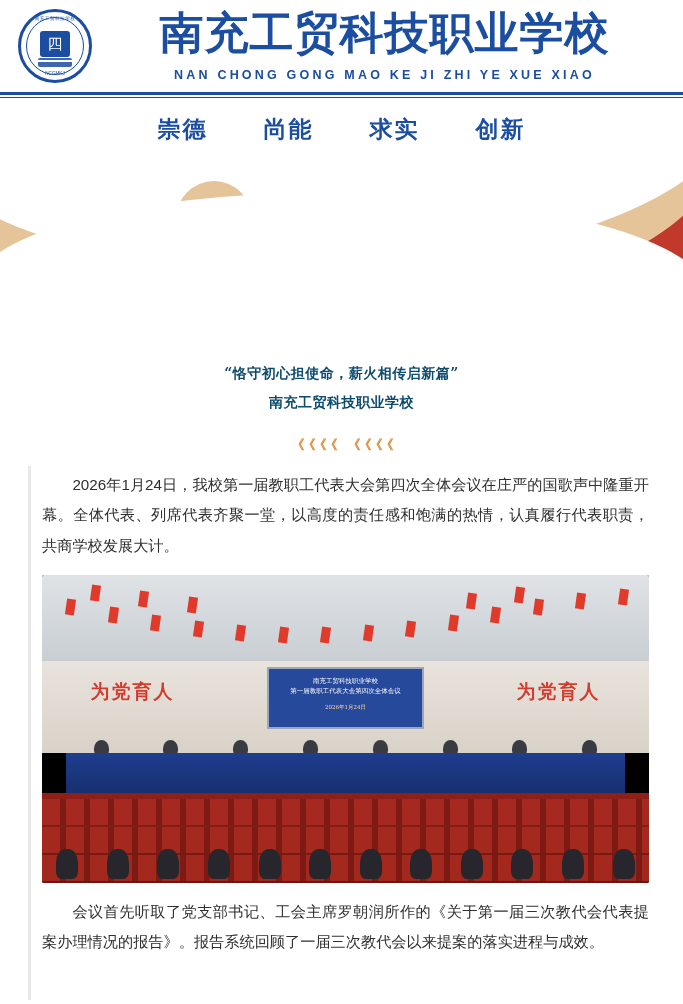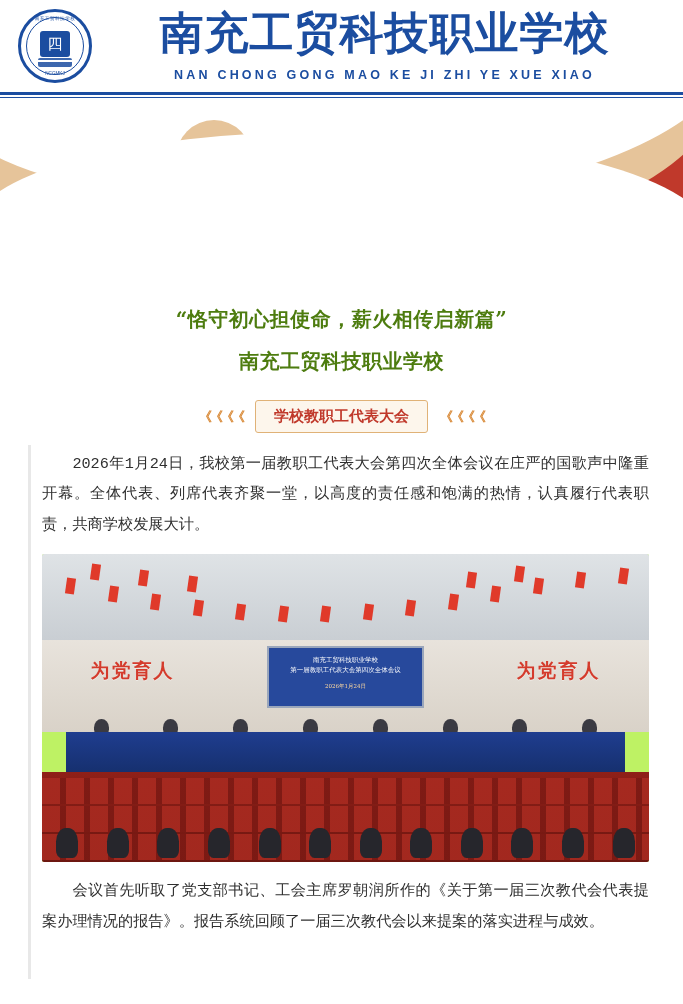--- a/index.html
+++ b/index.html
@@ -174,22 +174,22 @@
   }
 
   
   .headlines{
     text-align:center;
     padding:8px 0 2px;
   }
   .headlines div{
     font-family:"DejaVu Serif","Liberation Serif",serif;
     font-weight:bold;
-    color:#4d7c0f;
-    font-size:20px;
+    color:#0c4a6e;
+    font-size:14px;
     line-height:2.1;
     letter-spacing:.5px;
   }
   .tagrow{
     display:flex;
     align-items:center;
     justify-content:center;
     gap:12px;
     margin:16px 0 6px;
   }
@@ -223,32 +223,32 @@
     width:3px;
     background:#e8e8e8;
   }
   p.para{
     margin:0 0 14px;
     font-size:15.2px;
     line-height:2.0;
     color:#2f2f2f;
     text-indent:2em;
     text-align:justify;
-    font-family:Liberation Mono, monospace;
+    font-family:Liberation Sans, sans-serif;
   }
 
   
   .photo{
     position:relative;
     width:100%;
     height:308px;
     margin:8px 0 14px;
     border-radius:2px;
     overflow:hidden;
-    background:#bef264;
+    background:#000000;
   }
   .ph-ceiling{position:absolute;left:0;right:0;top:0;height:86px;background:linear-gradient(#dfe3e6,#c9ced3);}
   .ph-wall{position:absolute;left:0;right:0;top:86px;height:92px;background:linear-gradient(#e8e3dc,#d9d2c8);}
   .ph-screen{
     position:absolute;
     left:37%;top:92px;
     width:26%;height:62px;
     background:#27499c;
     border:2px solid #9aa6bb;
     box-sizing:border-box;
@@ -336,36 +336,41 @@
       <div class="arcTxtB">NCGMKJ</div>
     </div>
     <div class="title-wrap">
       <div class="cn-title">南充工贸科技职业学校</div>
       <div class="py-title">NAN CHONG GONG MAO KE JI ZHI YE XUE XIAO</div>
     </div>
   </div>
   <div class="rule"></div>
   <div class="rule thin"></div>
 
+  <div class="motto">
+    <span>崇德</span>
+    <span>尚能</span>
+    <span>求实</span>
+    <span>创新</span>
+  </div>
 
   <div class="banner">
     <div class="wave-tan"></div>
     <div class="wave-white"></div>
     <div class="circle"></div>
     <div class="bottom-curve"></div>
     <div class="bottom-fill"></div>
   </div>
 
   <div class="headlines">
     <div>“恪守初心担使命，薪火相传启新篇”</div>
     <div>南充工贸科技职业学校</div>
   </div>
   <div class="tagrow">
     <span class="chev">《《《《</span>
-    <span class="tagbox">学校教职工代表大会</span>
     <span class="chev">《《《《</span>
   </div>
 
   <div class="body-wrap">
     <div class="left-bar"></div>
 
     <p class="para">2026年1月24日，我校第一届教职工代表大会第四次全体会议在庄严的国歌声中隆重开幕。全体代表、列席代表齐聚一堂，以高度的责任感和饱满的热情，认真履行代表职责，共商学校发展大计。</p>
 
     <div class="photo">
       <div class="ph-ceiling"></div>

